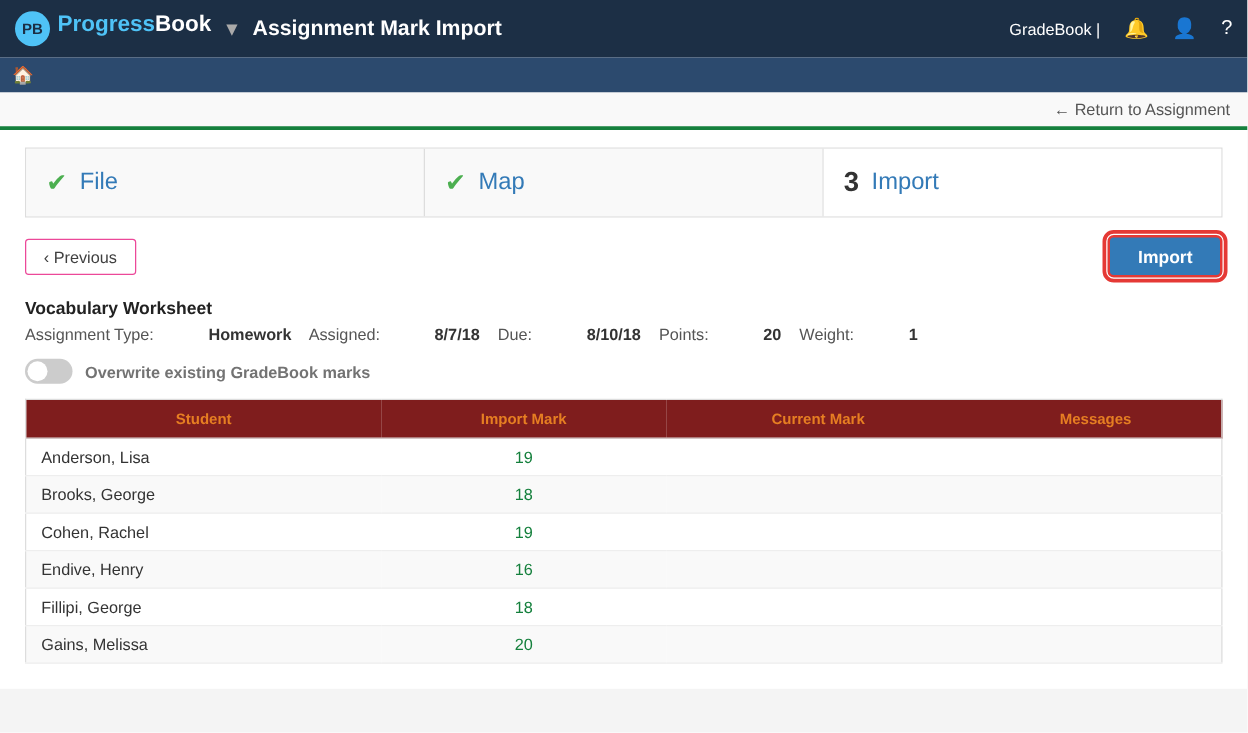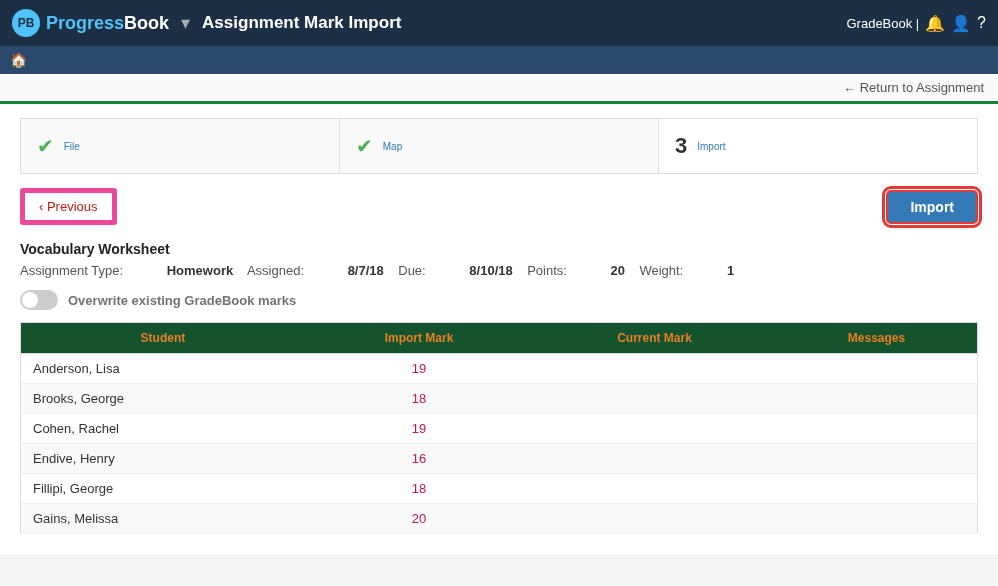--- a/index.html
+++ b/index.html
@@ -14,21 +14,21 @@
       padding: 0 12px;
       justify-content: space-between;
     }
     .header-left {
       display: flex;
       align-items: center;
       gap: 8px;
     }
     .logo-area {
       display: flex;
-      align-items: center;
+      align-items: flex-start;
       gap: 6px;
     }
     .logo-text {
       color: white;
       font-size: 18px;
       font-weight: bold;
     }
     .logo-text span { color: #4fc3f7; }
     .logo-icon {
       width: 28px;
@@ -48,21 +48,21 @@
       margin: 0 4px;
     }
     .header-title {
       color: white;
       font-size: 17px;
       font-weight: bold;
     }
     .header-right {
       display: flex;
       align-items: center;
-      gap: 6px;
+      gap: 19px;
       color: white;
       font-size: 13px;
     }
     .header-icon {
       color: white;
       font-size: 16px;
       cursor: pointer;
     }
 
     
@@ -121,36 +121,36 @@
     .step-check {
       color: #4caf50;
       font-size: 20px;
     }
     .step-number {
       font-size: 22px;
       font-weight: bold;
       color: #333;
     }
     .step-label {
-      font-size: 10px;
+      font-size: 19px;
       color: #337ab7;
       font-weight: normal;
     }
 
     
     .action-row {
       display: flex;
       justify-content: space-between;
       align-items: center;
       margin-bottom: 16px;
     }
     .btn-previous {
-      border: 5px solid #ec4899;
-      background: white;
-      color: #b91c1c;
+      border: 1px solid #ec4899;
+      background: white;
+      color: #404040;
       padding: 6px 14px;
       font-size: 13px;
       cursor: pointer;
       border-radius: 3px;
       display: flex;
       align-items: center;
       gap: 5px;
     }
     .btn-import {
       background: #337ab7;
@@ -212,38 +212,38 @@
       font-weight: bold;
     }
 
     
     .data-table {
       width: 100%;
       border-collapse: collapse;
       border: 1px solid #ddd;
     }
     .data-table th {
-      background: #14532d;
+      background: #7f1d1d;
       color: #e67e22;
       font-size: 12px;
       font-weight: bold;
       padding: 8px 12px;
       text-align: center;
       border-bottom: 1px solid #ddd;
     }
     .data-table th.student-col {
       text-align: center;
     }
     .data-table td {
       padding: 7px 12px;
       border-bottom: 1px solid #eee;
       font-size: 13px;
     }
     .data-table td.student-name { color: #333; }
-    .data-table td.import-mark { color: #be185d; text-align: center; }
+    .data-table td.import-mark { color: #15803d; text-align: center; }
     .data-table td.current-mark { text-align: center; }
     .data-table td.messages { text-align: center; }
     .data-table tr:nth-child(even) { background: #f9f9f9; }
     .data-table tr:nth-child(odd) { background: white; }
 
     
     .data-table tr.highlighted td { background: #fff3cd; }
   </style>
 </head>
 <body>

